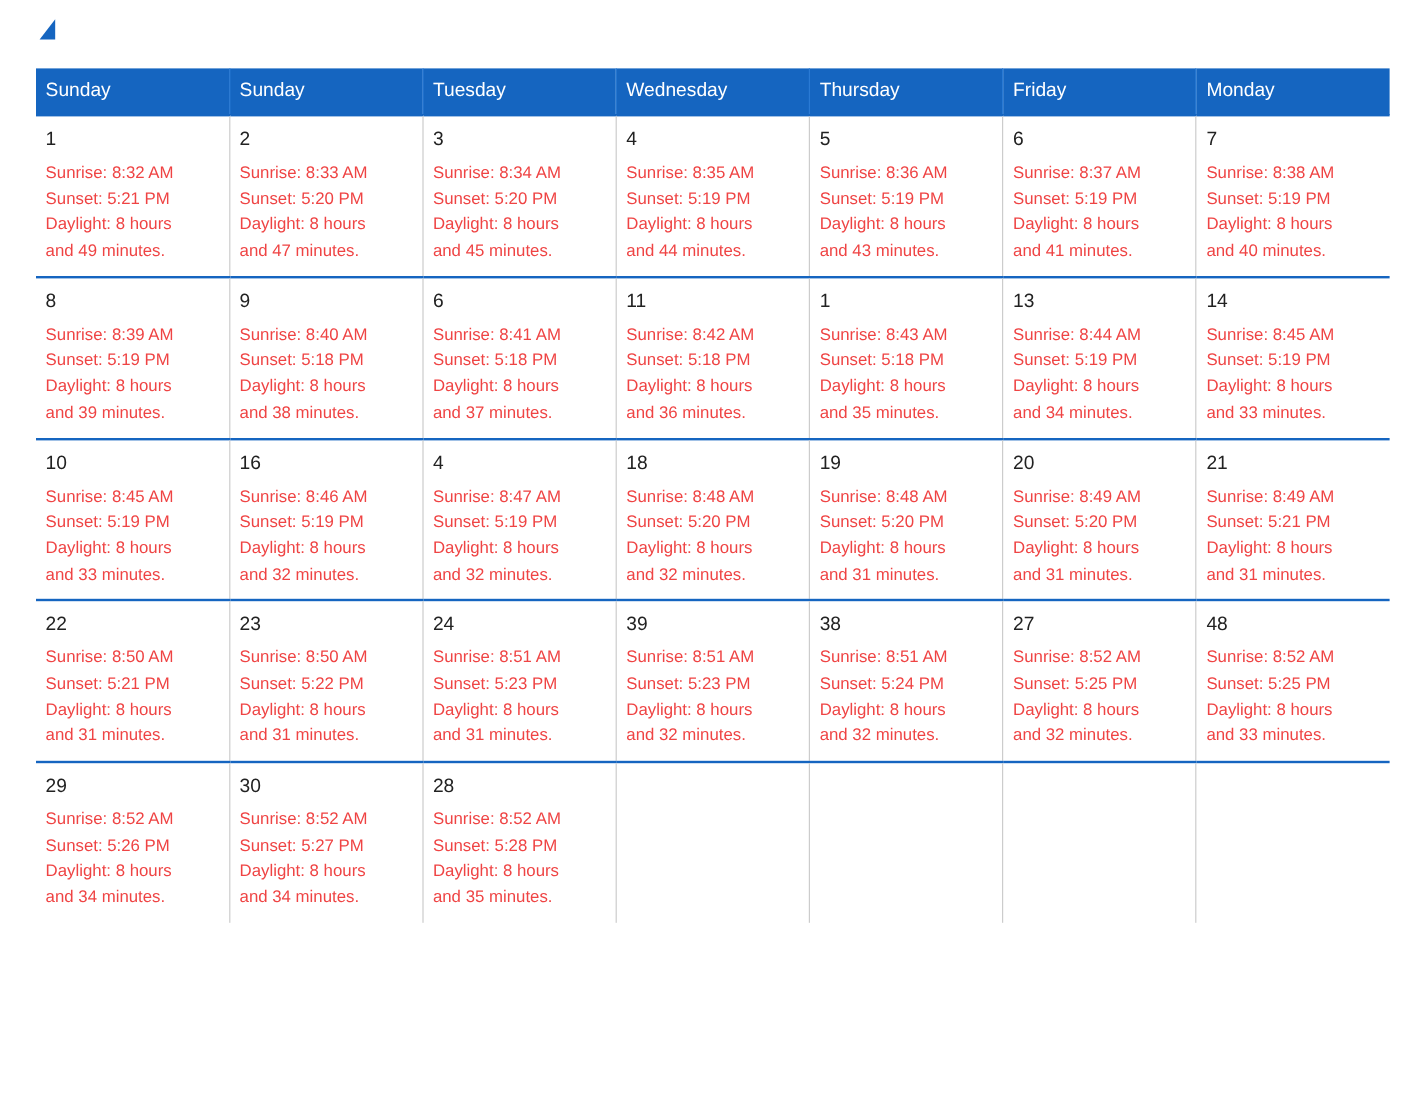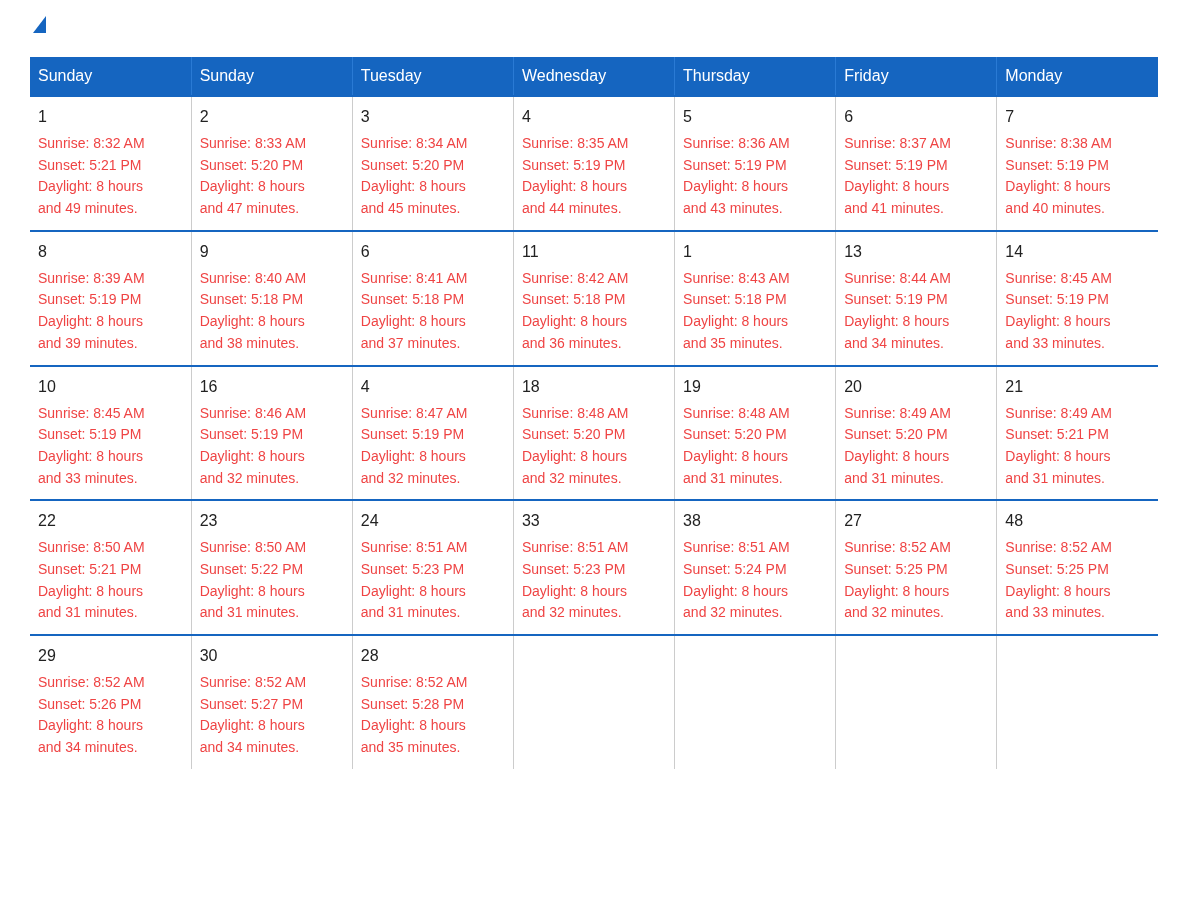--- a/index.html
+++ b/index.html
@@ -221,21 +221,21 @@
         </td>
         <td>
           <span class="day-num">23</span>
       <div class="day-info">Sunrise: 8:50 AM<br>Sunset: 5:22 PM<br>Daylight: 8 hours<br>and 31 minutes.</div>
         </td>
         <td>
           <span class="day-num">24</span>
       <div class="day-info">Sunrise: 8:51 AM<br>Sunset: 5:23 PM<br>Daylight: 8 hours<br>and 31 minutes.</div>
         </td>
         <td>
-          <span class="day-num">33</span>
+          <span class="day-num">39</span>
       <div class="day-info">Sunrise: 8:51 AM<br>Sunset: 5:23 PM<br>Daylight: 8 hours<br>and 32 minutes.</div>
         </td>
         <td>
           <span class="day-num">38</span>
       <div class="day-info">Sunrise: 8:51 AM<br>Sunset: 5:24 PM<br>Daylight: 8 hours<br>and 32 minutes.</div>
         </td>
         <td>
           <span class="day-num">27</span>
       <div class="day-info">Sunrise: 8:52 AM<br>Sunset: 5:25 PM<br>Daylight: 8 hours<br>and 32 minutes.</div>
         </td>

